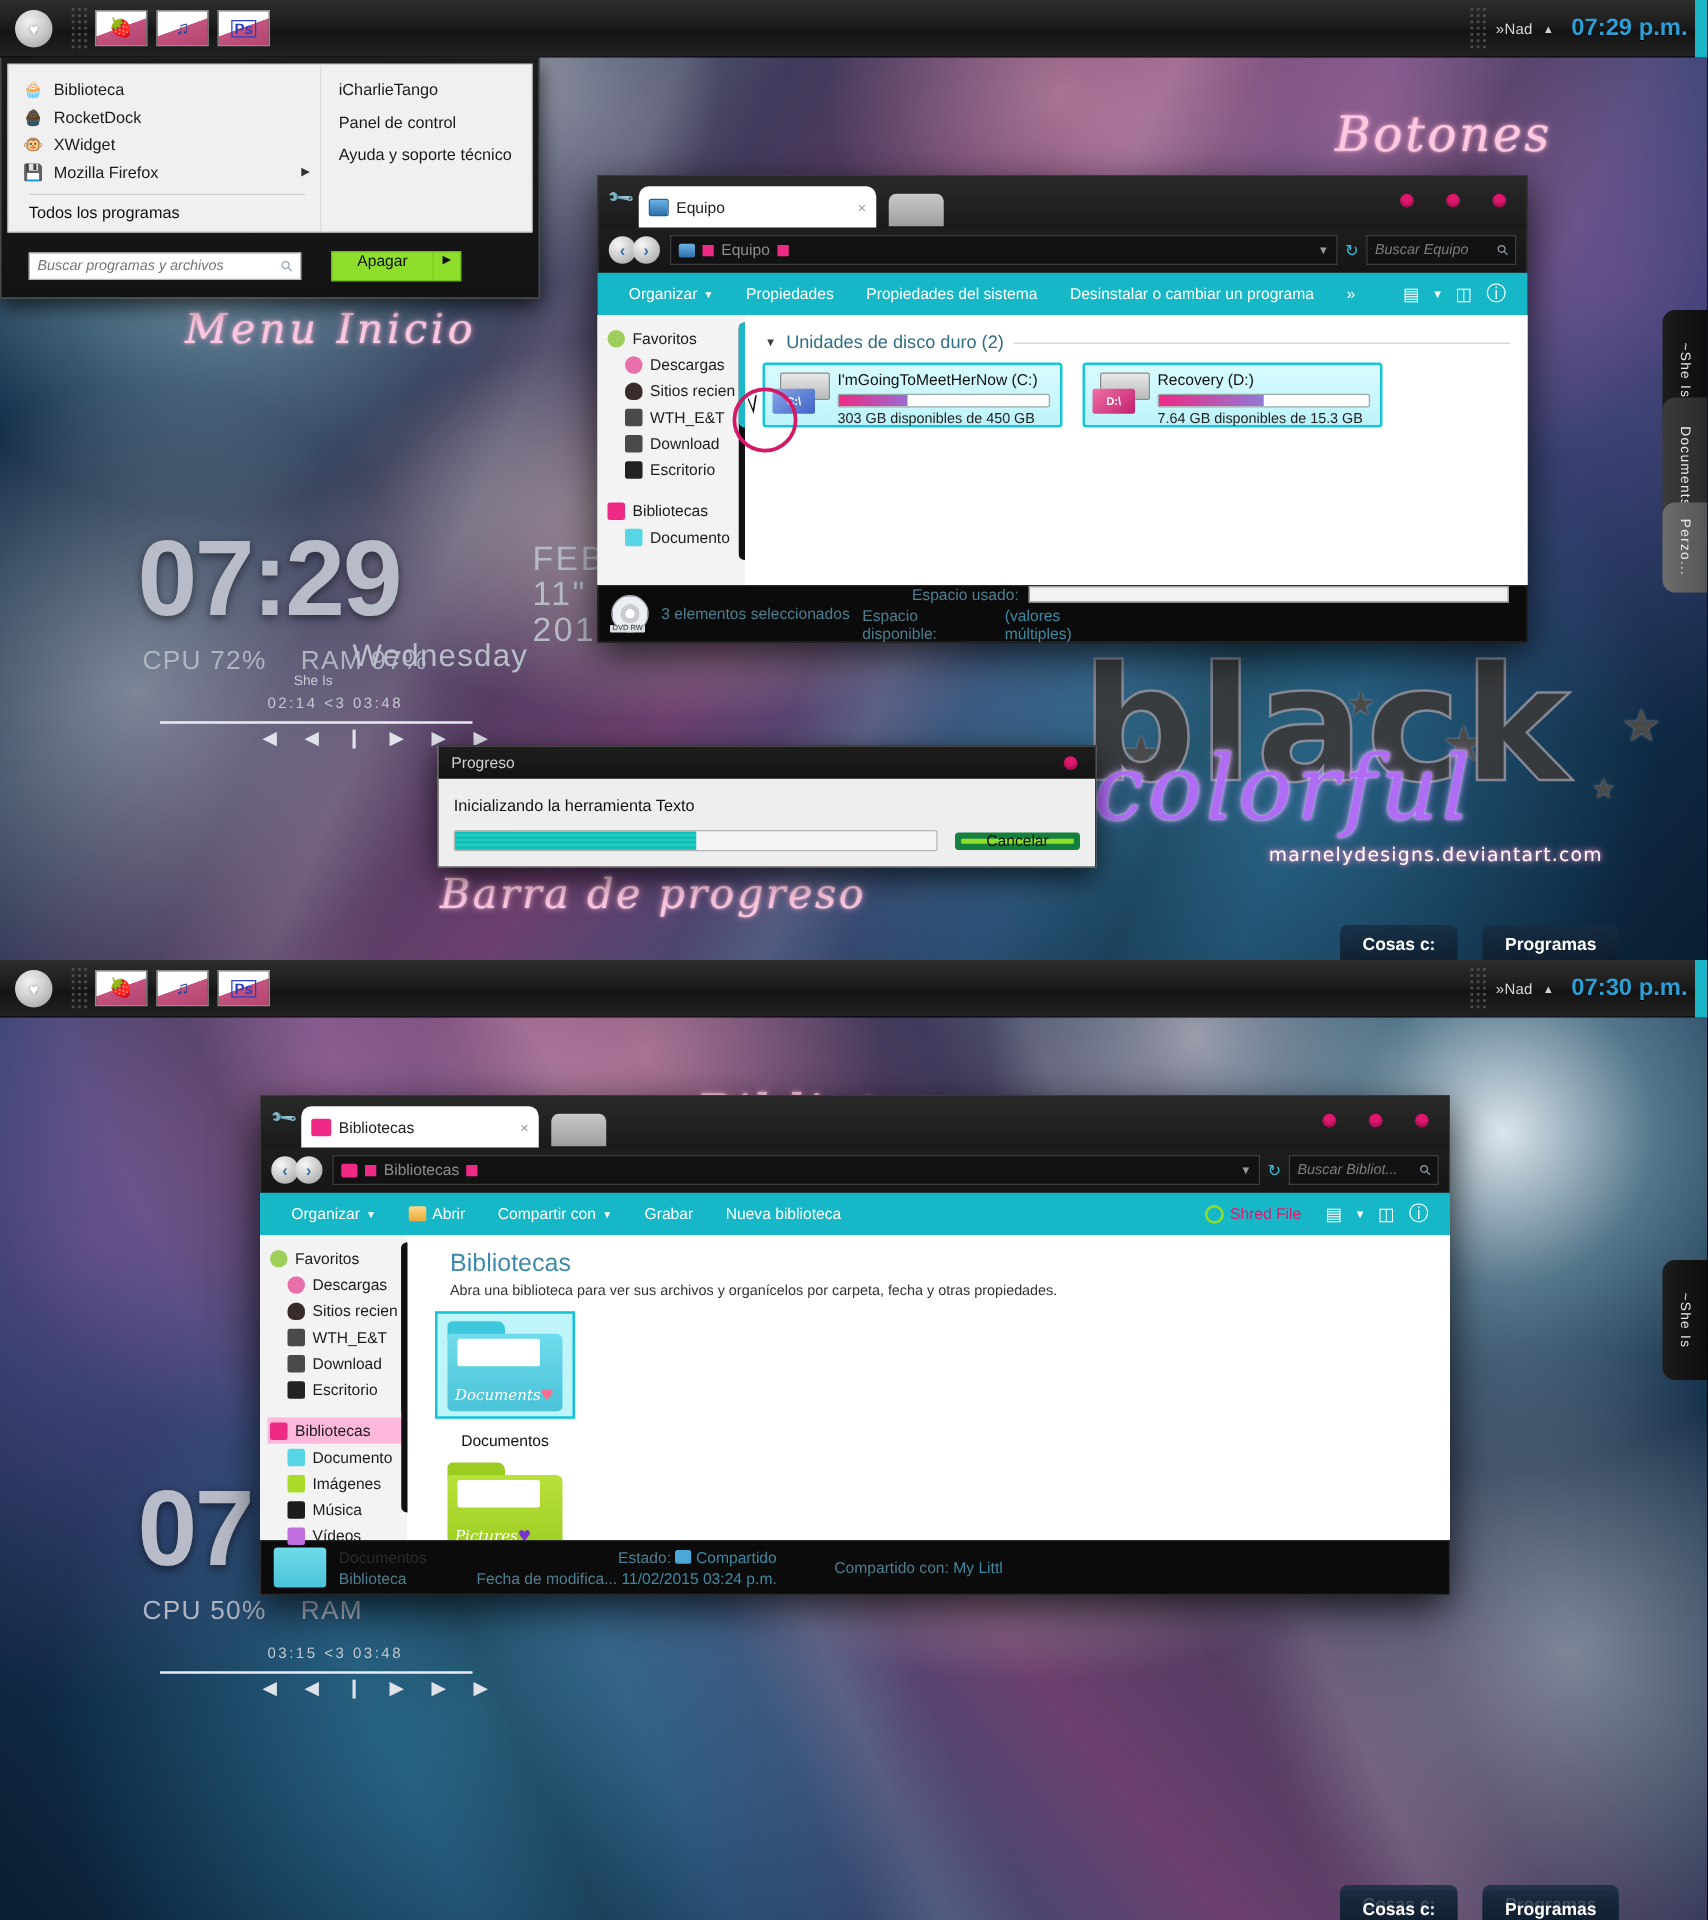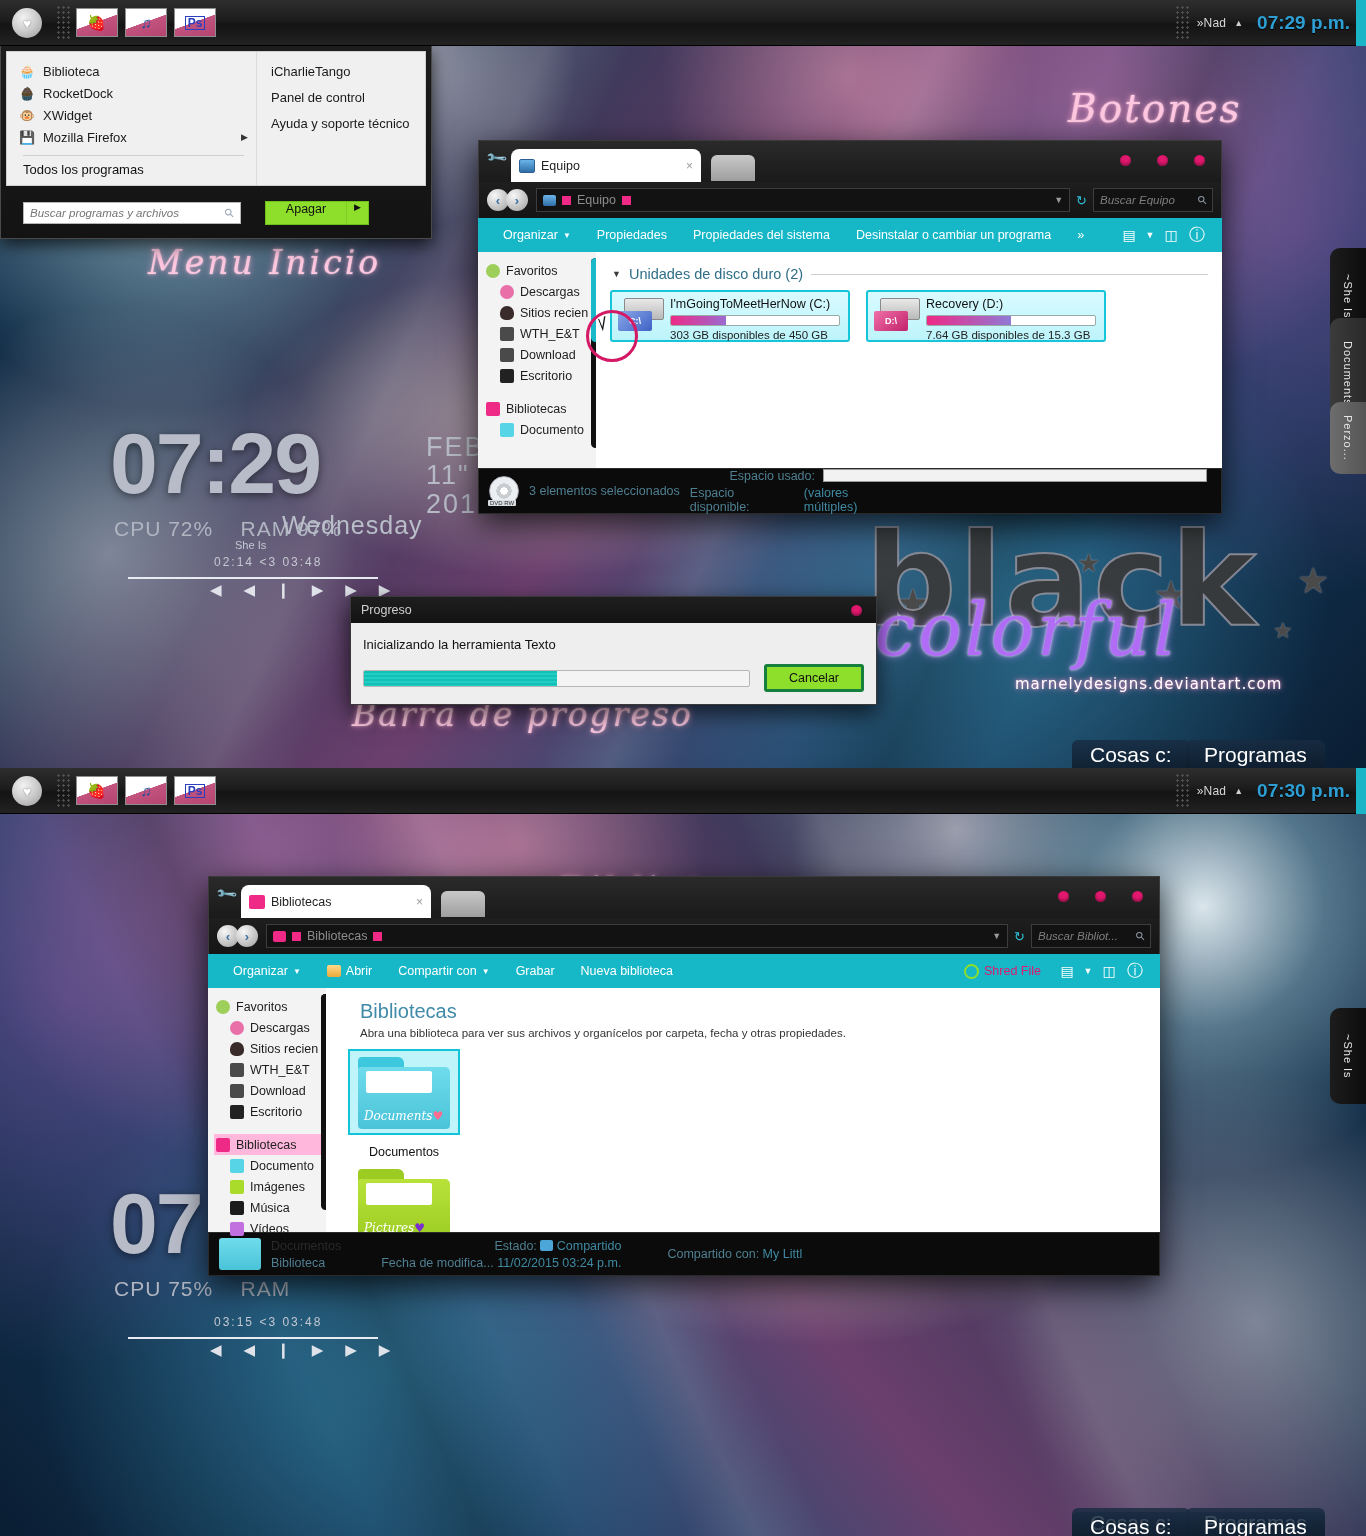--- a/index.html
+++ b/index.html
@@ -146,22 +146,22 @@
     position:absolute; right:0; width:36px; border-radius:10px 0 0 10px;
     display:flex; align-items:center; justify-content:center; z-index:35;
     color:#e7e7e7; font-size:11px; letter-spacing:1px;
     writing-mode:vertical-rl; text-orientation:mixed;
   }
 
   
   .fence{
     position:absolute; height:30px; border-radius:6px 6px 0 0;
     background:linear-gradient(180deg, rgba(24,44,66,.82), rgba(14,28,44,.88));
-    color:#fff; font-size:21px; display:flex; align-items:center; justify-content:flex-start;
-    padding:0 18px; z-index:25;
+    color:#fff; font-size:14px; display:flex; align-items:center; justify-content:flex-start;
+    padding:0 18px; z-index:25;font-weight:bold;
   }
 
   
   .win{ position:absolute; z-index:50; background:#111; box-shadow:0 10px 30px rgba(0,0,0,.75); }
   .win-top{
     height:42px; position:relative;
     background:linear-gradient(180deg,#2a2a2a 0%,#1a1a1a 100%);
     border:1px solid #3a3a3a; border-bottom:none;
   }
   .win-wrench{ position:absolute; left:9px; top:9px; font-size:14px; color:#cfcfcf; transform:rotate(-40deg);}
@@ -246,21 +246,21 @@
   .progdlg{ position:absolute; z-index:52; background:#e9e9e9; border:1px solid #3a3a3a;
     box-shadow:0 8px 22px rgba(0,0,0,.7);}
   .prog-title{ height:26px; background:linear-gradient(180deg,#1e1e1e,#131313); color:#cfcfcf;
     font-size:12.5px; display:flex; align-items:center; padding:0 10px; position:relative;}
   .prog-title .dot{ position:absolute; right:14px; top:8px;}
   .prog-body{ background:#eeeeee; padding:14px 12px 12px 12px;}
   .prog-msg{ font-size:13px; color:#111; margin-bottom:12px;}
   .prog-row{ display:flex; align-items:center; gap:14px;}
   .prog-track{ flex:1; height:17px; background:#f4f4f4; border:1px solid #b6b6b6; border-radius:2px; overflow:hidden;}
   .prog-fill{ height:100%; background:repeating-linear-gradient(180deg,#16bfb5 0 2px,#1fcfc4 2px 4px);}
-  .prog-cancel{ width:100px; height:28px; background:#8ede2c; border:3px solid #15803d; border-radius:3px;
+  .prog-cancel{ width:100px; height:14px; background:#8ede2c; border:5px solid #15803d; border-radius:3px;
     color:#111; font-size:12.5px; display:flex; align-items:center; justify-content:center;}
   .cursor{ position:absolute; z-index:90; width:0; height:0;
     border-left:8px solid #111; border-right:6px solid transparent;
     border-bottom:13px solid transparent; transform:rotate(-22deg);}
   .cursor::after{ content:""; position:absolute; left:-7px; top:-1px; width:0; height:0;
     border-left:6px solid #fff; border-bottom:10px solid transparent;}
   .cursor-ring{ position:absolute; z-index:89; border:3px solid #d41a65; border-radius:50%;}
 
   
   .libfolder{ width:92px; height:72px; position:relative;}
@@ -574,21 +574,21 @@
     </div>
   </div>
 </div>
 
 <div class="screen" id="screen-bottom">
   <div class="wall" style="transform:scaleX(-1);"></div>
 
   <div class="rain" style="left:110px; top:1185px; width:400px; height:180px; top:417px;">
     <div class="time">07</div>
     <div class="stat">
-      <span>CPU 75%</span>
+      <span>CPU 50%</span>
       &nbsp;&nbsp;
       <span>RAM</span>
     </div>
     <div class="times">
       <span>03:15</span>
       <span>&lt;3</span>
       <span>03:48</span>
     </div>
     <div class="bar"></div>
     <div class="ctrls">

